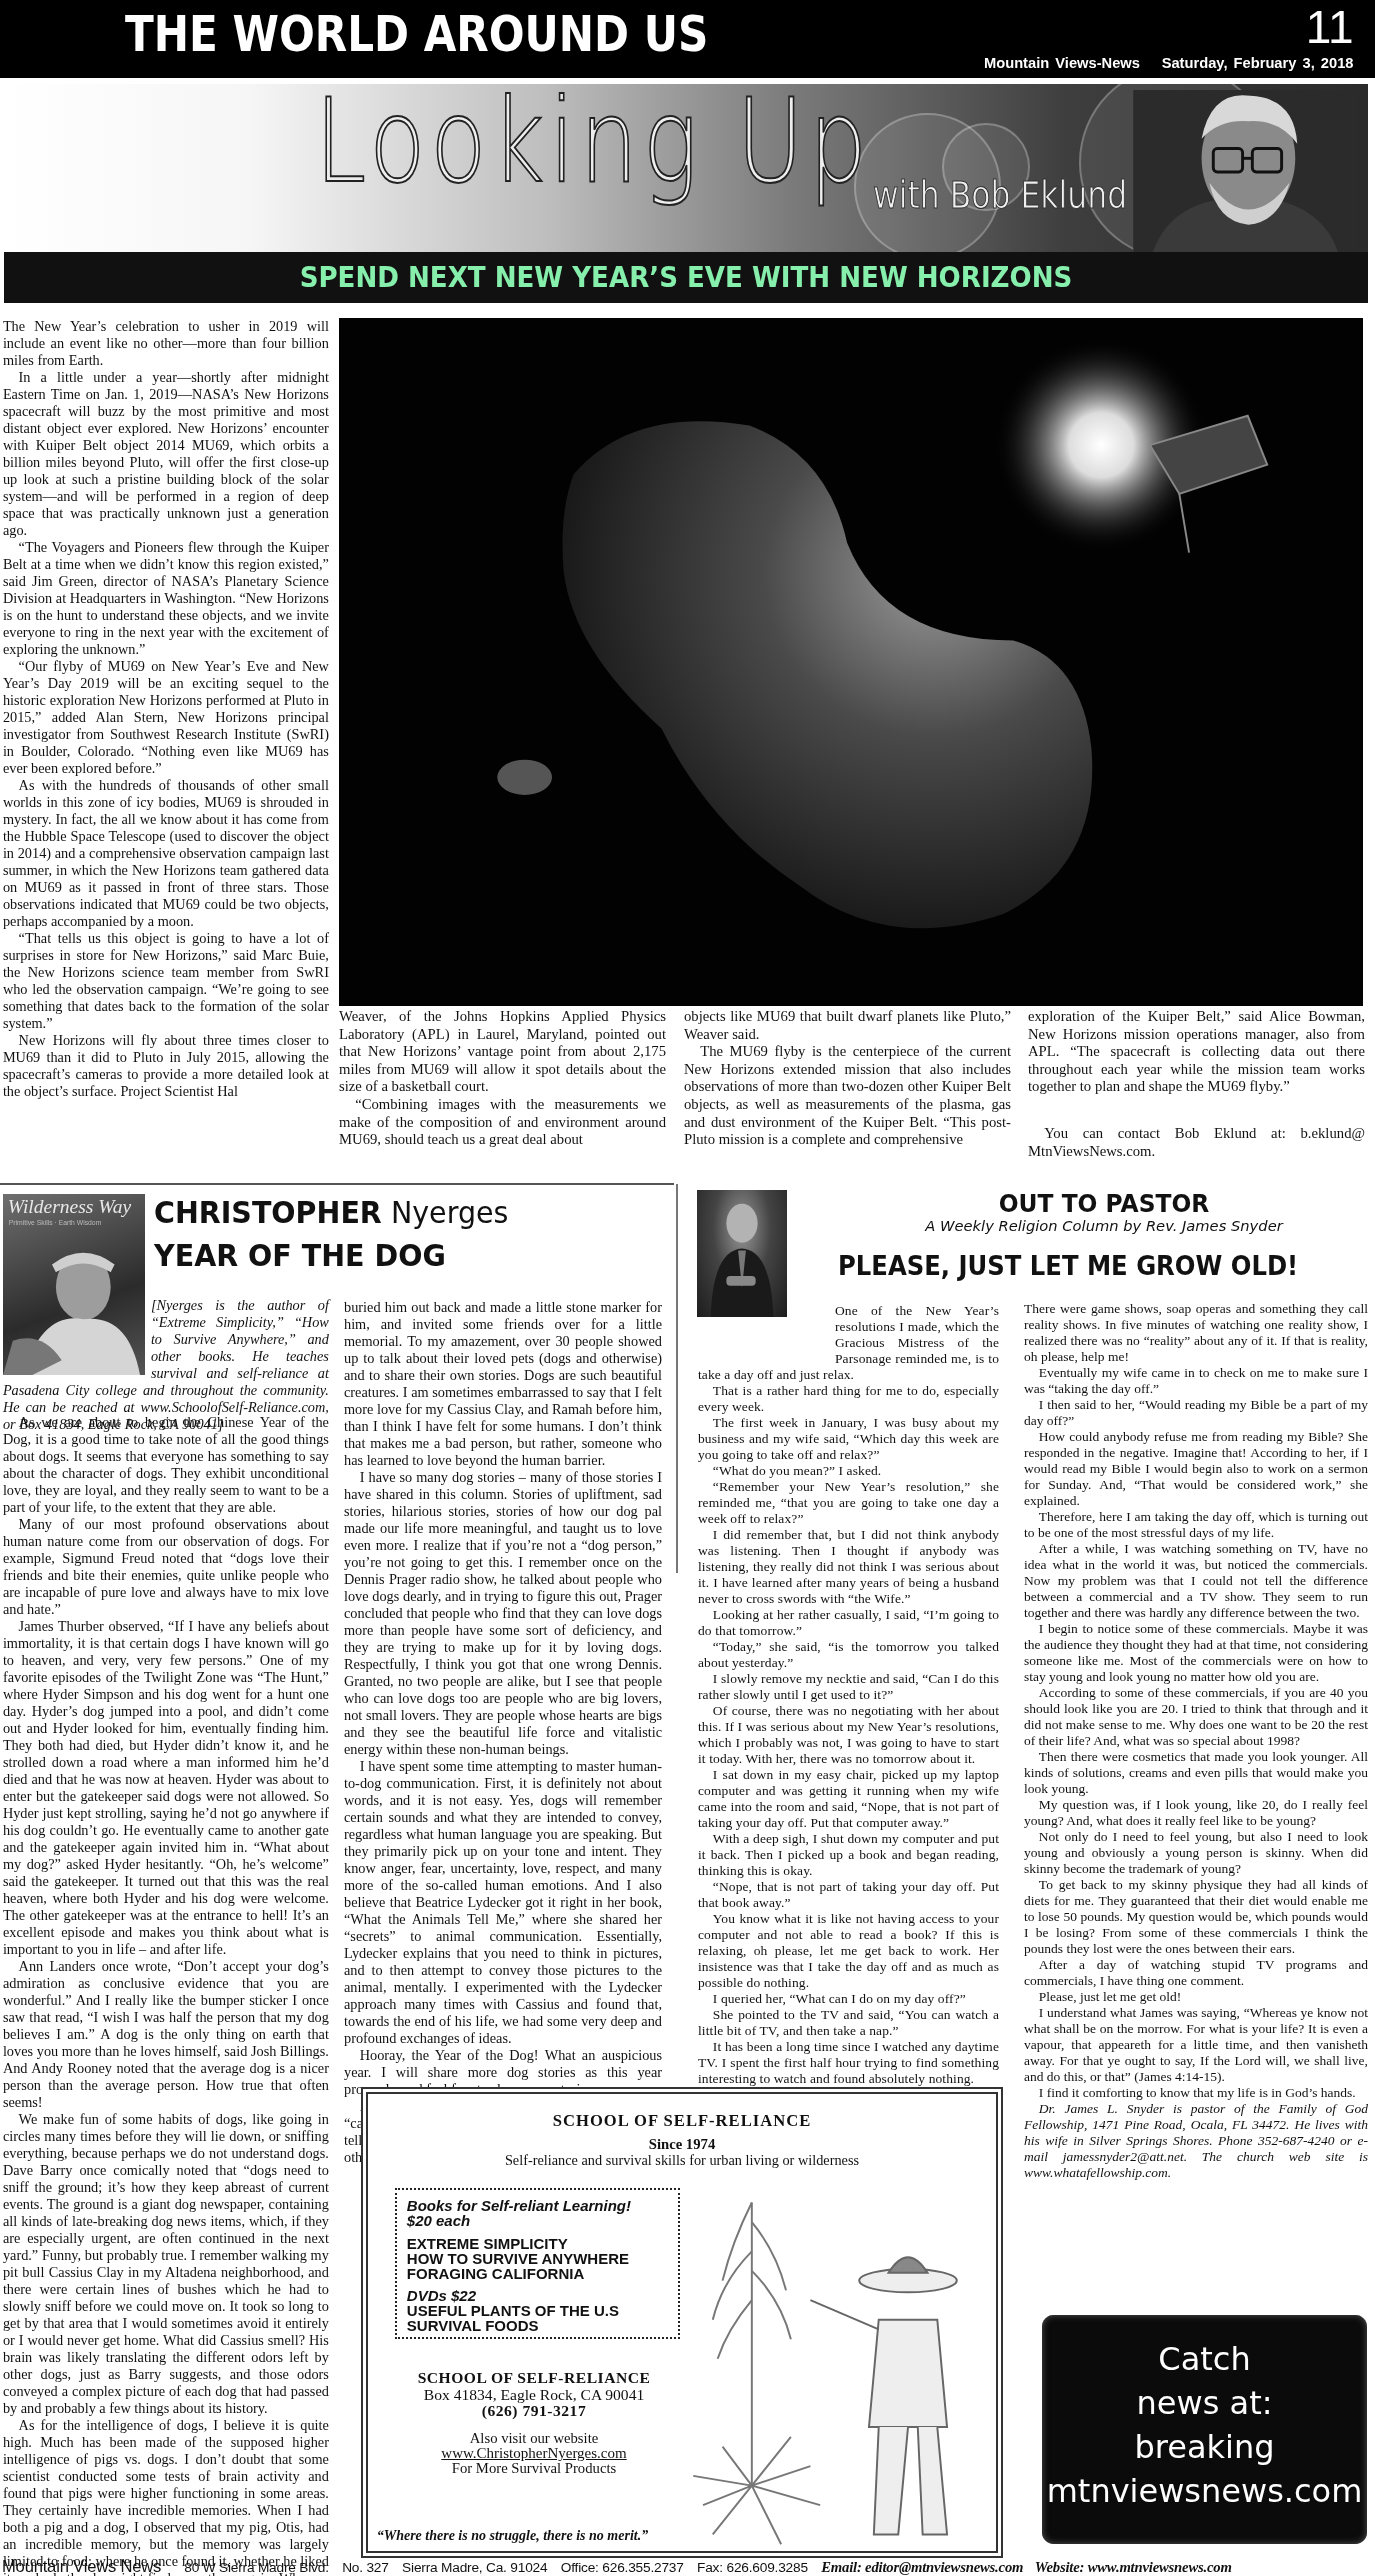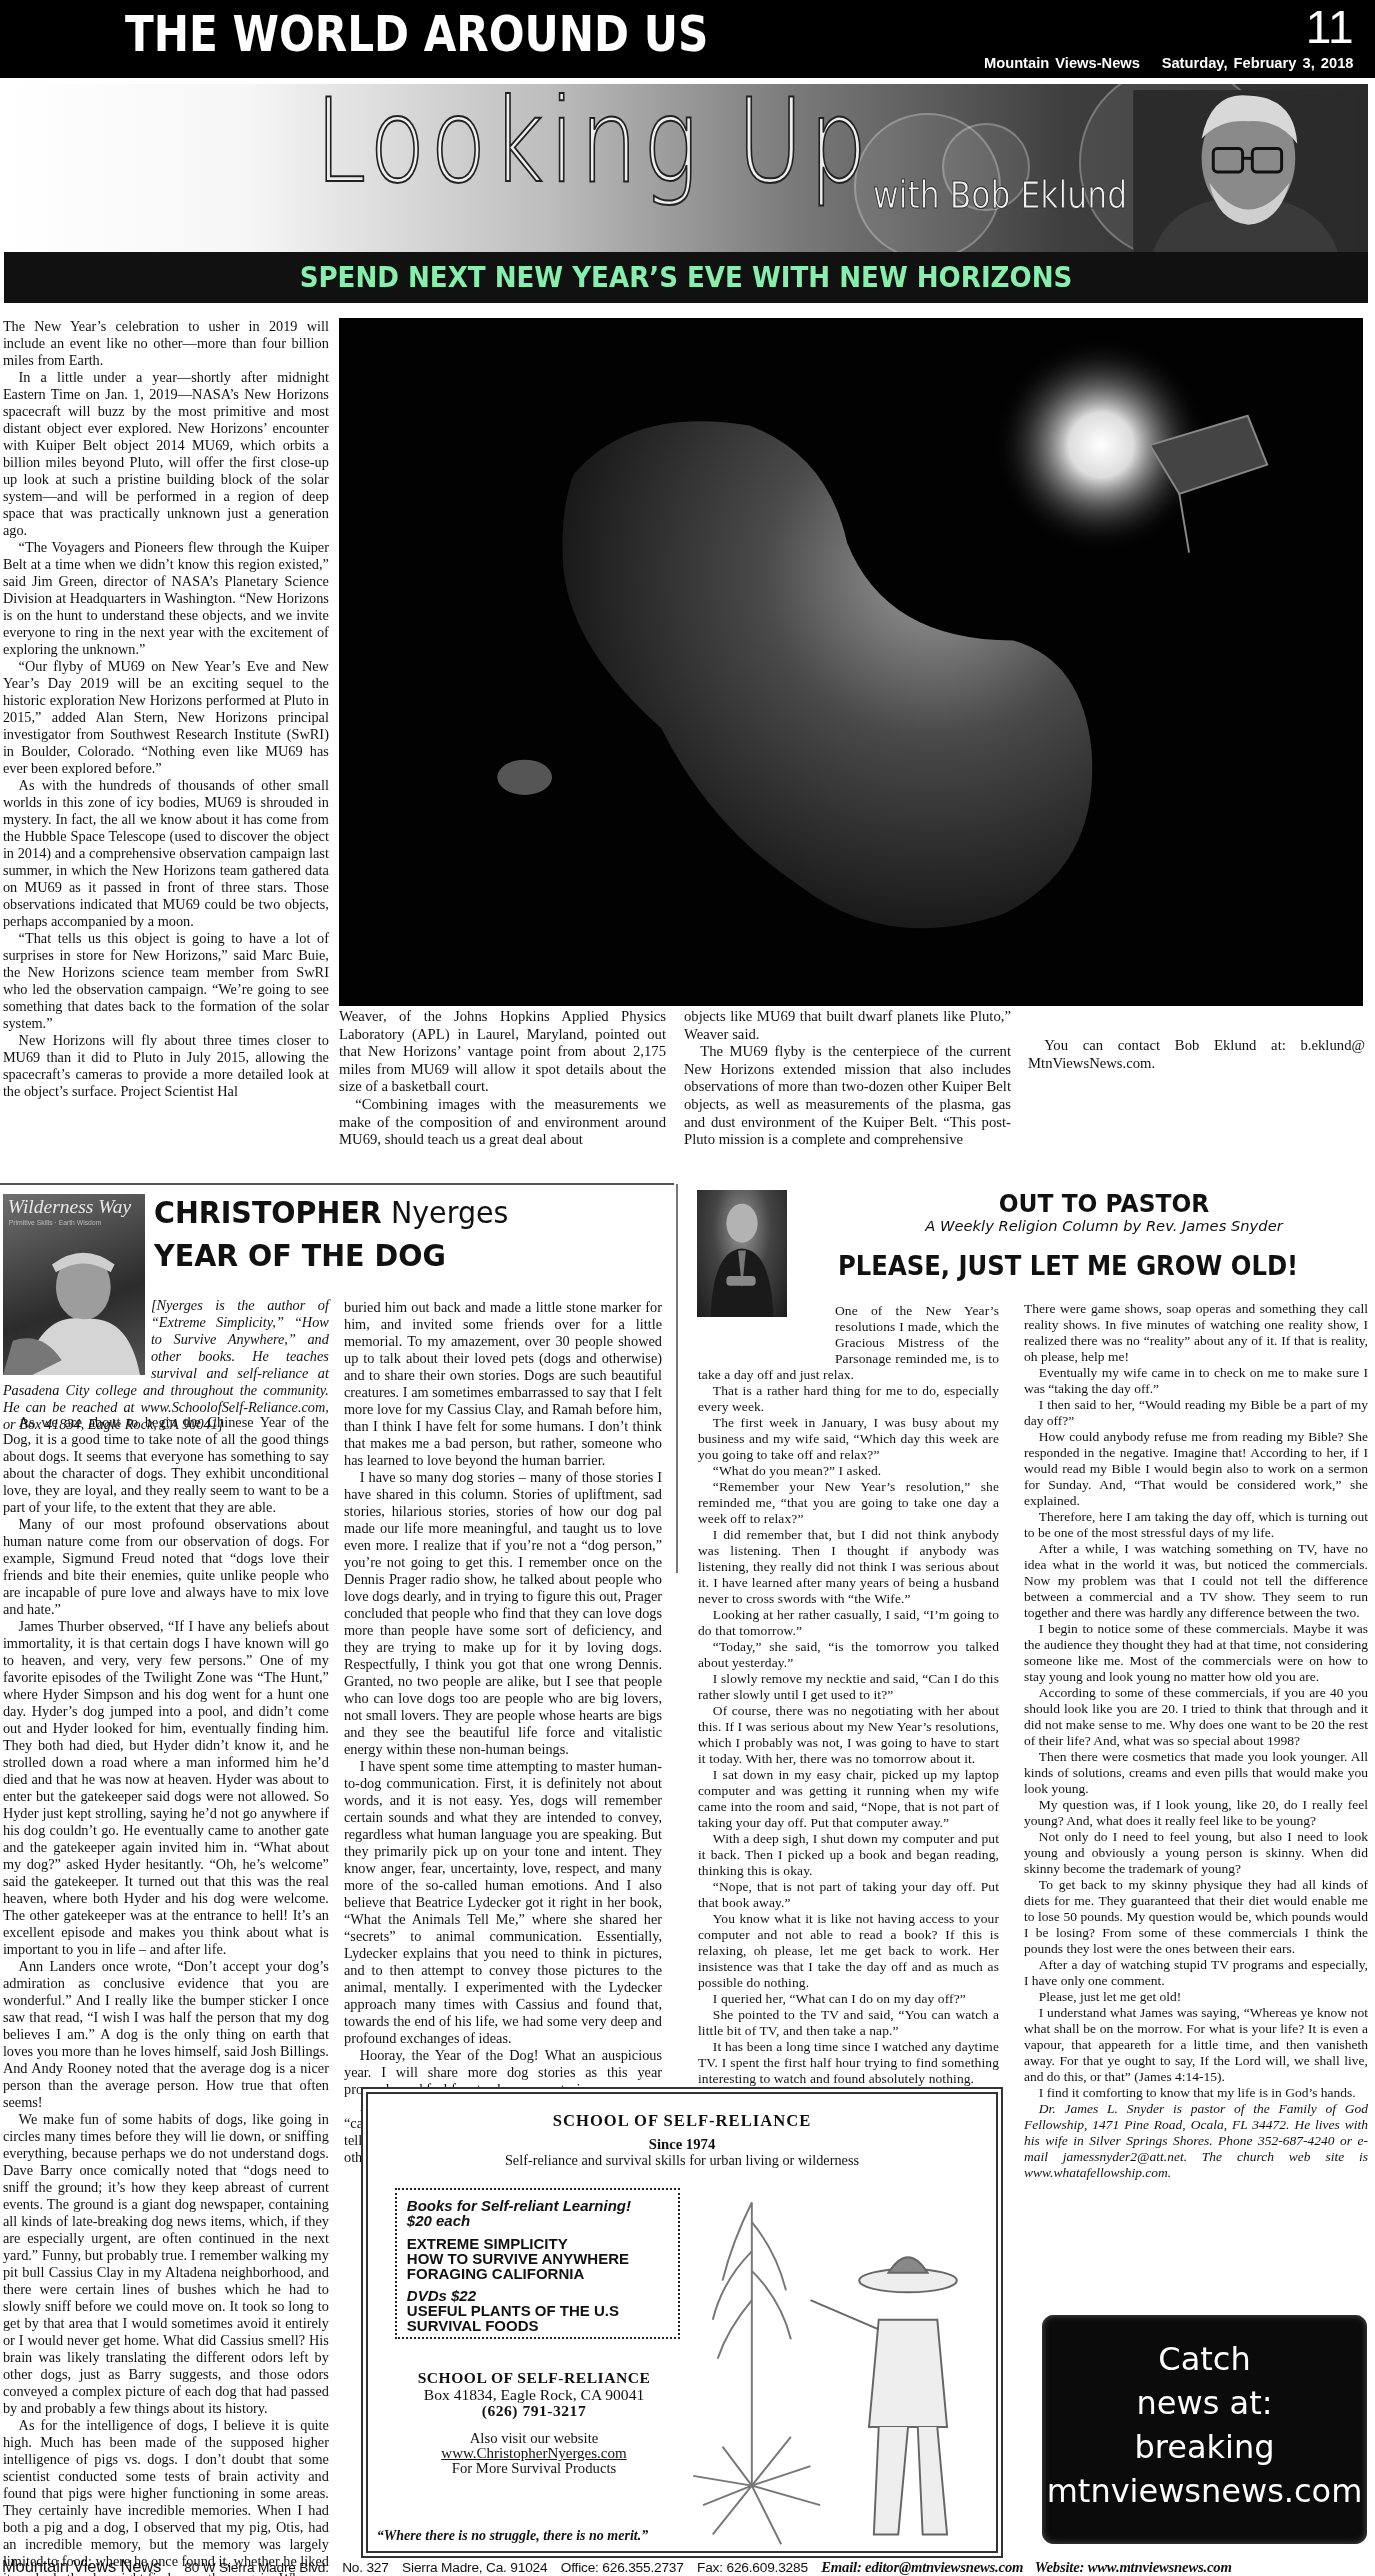--- a/index.html
+++ b/index.html
@@ -150,20 +150,21 @@
 
 <div class="col-a2 body-text condensed">
   <p class="noindent">Weaver, of the Johns Hopkins Applied Physics Laboratory (APL) in Laurel, Maryland, pointed out that New Horizons’ vantage point from about 2,175 miles from MU69 will allow it spot details about the size of a basketball court.</p>
   <p>“Combining images with the measurements we make of the composition of and environment around MU69, should teach us a great deal about</p>
 </div>
 <div class="col-a3 body-text condensed">
   <p class="noindent">objects like MU69 that built dwarf planets like Pluto,” Weaver said.</p>
   <p>The MU69 flyby is the centerpiece of the current New Horizons extended mission that also includes observations of more than two-dozen other Kuiper Belt objects, as well as measurements of the plasma, gas and dust environment of the Kuiper Belt. “This post-Pluto mission is a complete and comprehensive</p>
 </div>
 <div class="col-a4 body-text condensed">
+  <p class="noindent">exploration of the Kuiper Belt,” said Alice Bowman, New Horizons mission operations manager, also from APL. “The spacecraft is collecting data out there throughout each year while the mission team works together to plan and shape the MU69 flyby.”</p>
   <p class="contact-note">You can contact Bob Eklund at: b.eklund@ MtnViewsNews.com.</p>
 </div>
 
 <div class="rule-h" style="left:0;top:1183px;width:674px;"></div>
 <div class="rule-v" style="left:676px;top:1184px;height:389px;"></div>
 
 <div class="cn-photo">
   <div class="mag-title">Wilderness Way</div>
   <div class="mag-sub">Primitive Skills · Earth Wisdom</div>
   <svg width="142" height="181" viewBox="0 0 145 185" style="position:absolute;left:0;top:0;">
@@ -284,21 +285,21 @@
   <p>I then said to her, “Would reading my Bible be a part of my day off?”</p>
   <p>How could anybody refuse me from reading my Bible? She responded in the negative. Imagine that! According to her, if I would read my Bible I would begin also to work on a sermon for Sunday. And, “That would be considered work,” she explained.</p>
   <p>Therefore, here I am taking the day off, which is turning out to be one of the most stressful days of my life.</p>
   <p>After a while, I was watching something on TV, have no idea what in the world it was, but noticed the commercials. Now my problem was that I could not tell the difference between a commercial and a TV show. They seem to run together and there was hardly any difference between the two.</p>
   <p>I begin to notice some of these commercials. Maybe it was the audience they thought they had at that time, not considering someone like me. Most of the commercials were on how to stay young and look young no matter how old you are.</p>
   <p>According to some of these commercials, if you are 40 you should look like you are 20. I tried to think that through and it did not make sense to me. Why does one want to be 20 the rest of their life? And, what was so special about 1998?</p>
   <p>Then there were cosmetics that made you look younger. All kinds of solutions, creams and even pills that would make you look young.</p>
   <p>My question was, if I look young, like 20, do I really feel young? And, what does it really feel like to be young?</p>
   <p>Not only do I need to feel young, but also I need to look young and obviously a young person is skinny. When did skinny become the trademark of young?</p>
   <p>To get back to my skinny physique they had all kinds of diets for me. They guaranteed that their diet would enable me to lose 50 pounds. My question would be, which pounds would I be losing? From some of these commercials I think the pounds they lost were the ones between their ears.</p>
-  <p>After a day of watching stupid TV programs and especially, I have only one comment.</p>
+  <p>After a day of watching stupid TV programs and commercials, I have thing one comment.</p>
   <p>Please, just let me get old!</p>
   <p>I understand what James was saying, “Whereas ye know not what shall be on the morrow. For what is your life? It is even a vapour, that appeareth for a little time, and then vanisheth away. For that ye ought to say, If the Lord will, we shall live, and do this, or that” (James 4:14-15).</p>
   <p>I find it comforting to know that my life is in God’s hands.</p>
   <p class="op-tagline">Dr. James L. Snyder is pastor of the Family of God Fellowship, 1471 Pine Road, Ocala, FL 34472. He lives with his wife in Silver Springs Shores. Phone 352-687-4240 or e-mail jamessnyder2@att.net. The church web site is www.whatafellowship.com.</p>
 </div>
 
 <div class="catch-box">
   <div>Catch</div>
   <div>news at:</div>
   <div>breaking</div>

